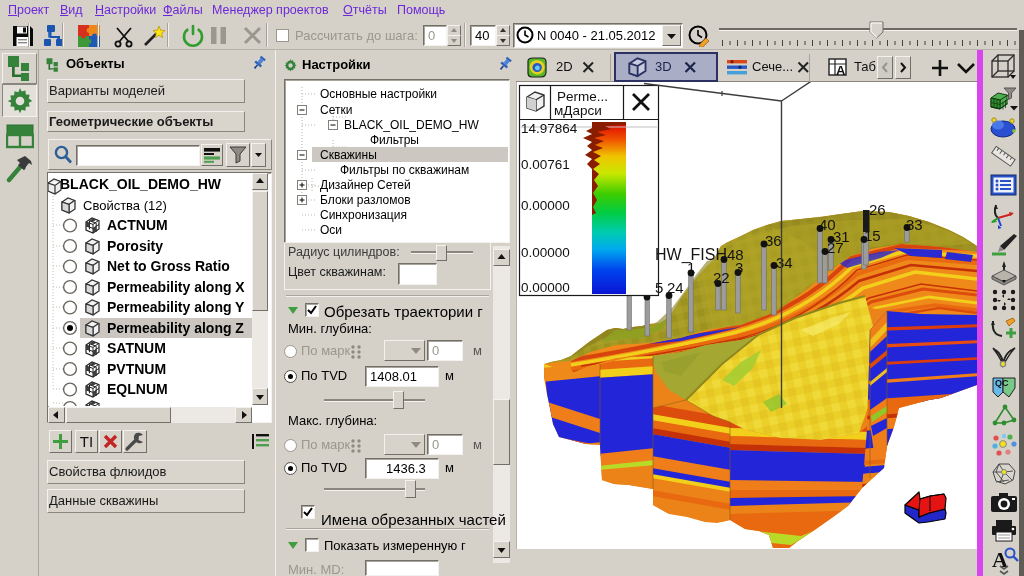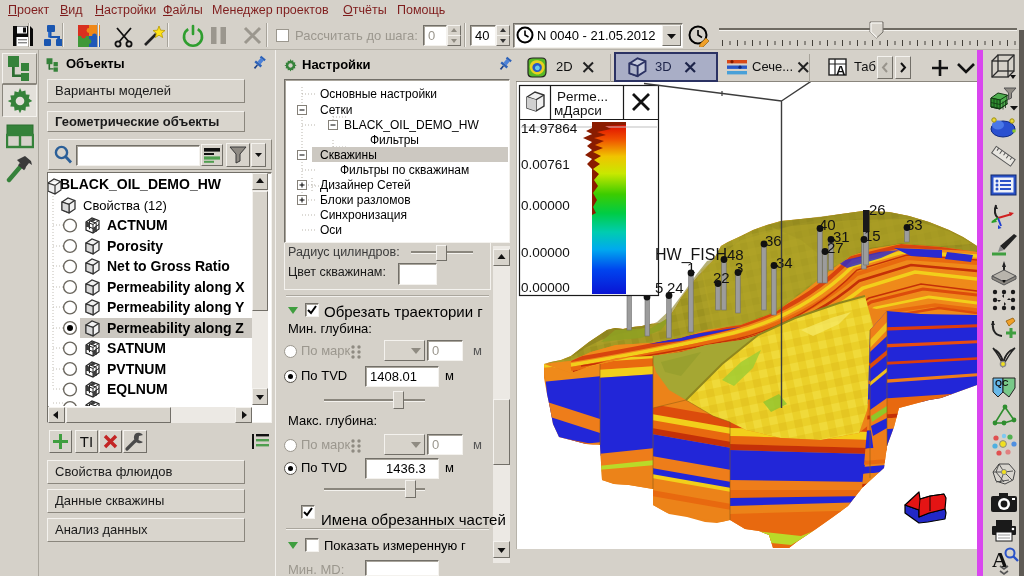--- a/index.html
+++ b/index.html
@@ -1,23 +1,23 @@
 <!DOCTYPE html>
 <html><head><meta charset="utf-8">
 <style>
 *{margin:0;padding:0;box-sizing:border-box}
 html,body{width:1024px;height:576px;overflow:hidden;background:#d5d1c9;font-family:"Liberation Sans",sans-serif;-webkit-font-smoothing:antialiased}
 .abs{position:absolute}
 #page{position:relative;width:1024px;height:576px;background:#d5d1c9}
-.menubar{position:absolute;left:0;top:0;width:1024px;height:20px;background:#d5d1c9;font-size:12.5px;color:#7f1d1d}
+.menubar{position:absolute;left:0;top:0;width:1024px;height:20px;background:#d5d1c9;font-size:12.5px;color:#6d28d9}
 .menubar span{position:absolute;top:3px;white-space:nowrap}
 .toolbar{position:absolute;left:0;top:20px;width:1024px;height:30px;background:#d5d1c9;border-bottom:1px solid #b7b3aa}
 .tsep{position:absolute;top:24px;width:2px;height:24px;border-left:1px solid #a7a39a;border-right:1px solid #f2f0ec}
 .sunken{background:#fff;border-top:1px solid #726f68;border-left:1px solid #726f68;border-right:1px solid #f4f2ee;border-bottom:1px solid #f4f2ee;box-shadow:inset 1px 1px 0 #a9a59c}
-.panelbtn{position:absolute;left:47px;width:198px;height:24px;background:#d9d5cd;border-top:1px solid #f4f2ee;border-left:1px solid #f4f2ee;border-right:1px solid #8a867d;border-bottom:1px solid #8a867d;font-size:13px;color:#1a1a1a;line-height:22px;padding-left:7px}
+.panelbtn{position:absolute;left:47px;width:198px;height:24px;background:#d9d5cd;border-top:1px solid #f4f2ee;border-left:1px solid #f4f2ee;border-right:1px solid #8a867d;border-bottom:1px solid #8a867d;font-size:13px;color:#1a1a1a;line-height:22px;padding-left:1px}
 .disabled{color:#9b978e}
 .gray3d{background:#d7d3cb;border-top:1px solid #f4f2ee;border-left:1px solid #f4f2ee;border-right:1px solid #726f68;border-bottom:1px solid #726f68}
 svg{display:block}
 </style></head>
 <body>
 <div id="page">
 
 <div class="menubar">
  <span style="left:8px"><u>П</u>роект</span>
  <span style="left:60px"><u>В</u>ид</span>
@@ -340,21 +340,20 @@
       </div>
  <svg class="abs" style="left:211px;top:381px" width="20" height="21">
         <path d="M2,3v15" stroke="#111" stroke-width="2"></path>
         <rect x="5" y="3" width="13" height="2.4" fill="#111"></rect>
         <rect x="5" y="8" width="13" height="2.4" fill="#4f9e4f"></rect>
         <rect x="5" y="13" width="13" height="2.4" fill="#4f9e4f"></rect>
       </svg>
 
  <div class="panelbtn" style="left:7px;top:410px">Свойства флюидов</div>
  <div class="panelbtn" style="left:7px;top:439px">Данные скважины</div>
- <div class="panelbtn" style="left:7px;top:468px">Анализ данных</div>
 </div>
 
 <div id="setpanel" class="abs" style="left:275px;top:50px;width:241px;height:526px;background:#d5d1c9;border-left:1px solid #f2f0ec">
  <svg class="abs" style="left:8px;top:9px" width="13" height="13" viewBox="0 0 24 24">
         <path fill="#35823a" d="M12,0l1.5,3.2 3.5-.8 .4,3.5 3.5.4-.8,3.5L23.3,12l-3.2,1.5.8,3.5-3.5.4-.4,3.5-3.5-.8L12,23.3l-1.5-3.2-3.5.8-.4-3.5-3.5-.4.8-3.5L.7,12l3.2-1.5-.8-3.5 3.5-.4.4-3.5 3.5.8z"></path>
         <circle cx="12" cy="12" r="4" fill="#d5d1c9"></circle>
       </svg>
  <div class="abs" style="left:26px;top:7px;font-size:13px;font-weight:bold">Настройки</div>
  <svg class="abs" style="left:221px;top:6px" width="16" height="16" viewBox="0 0 16 16">
         <g transform="rotate(40 8 8)">

